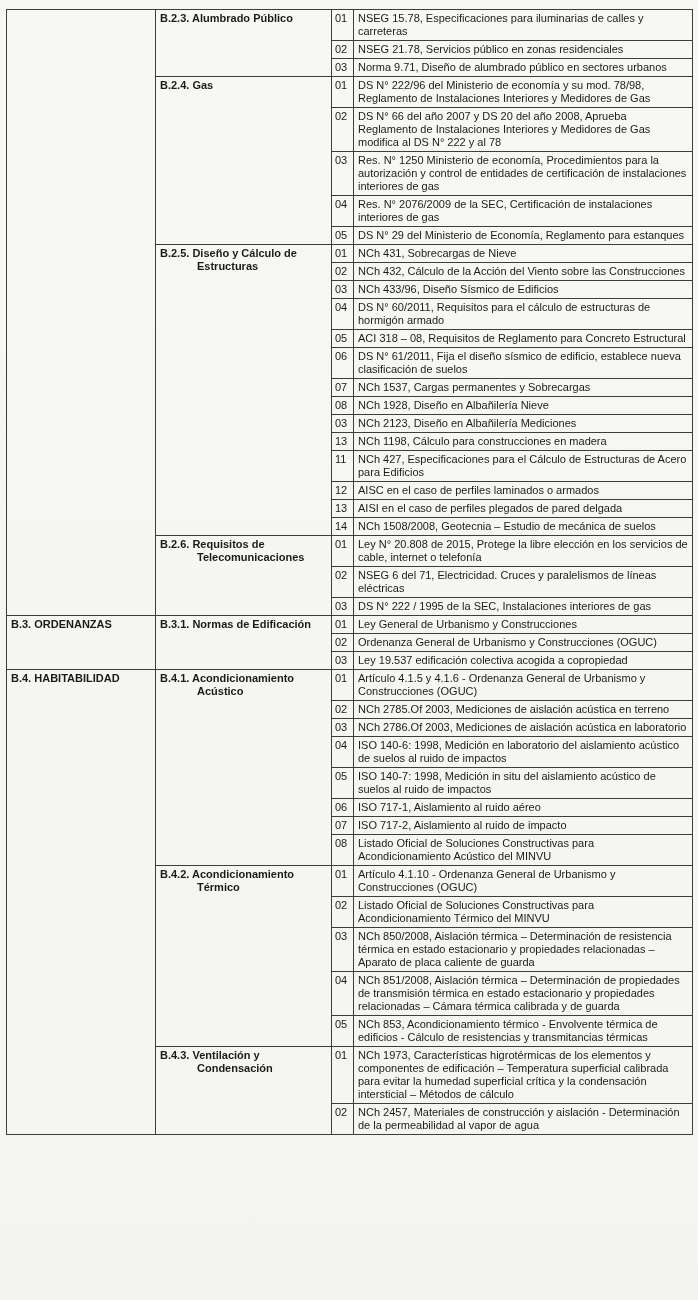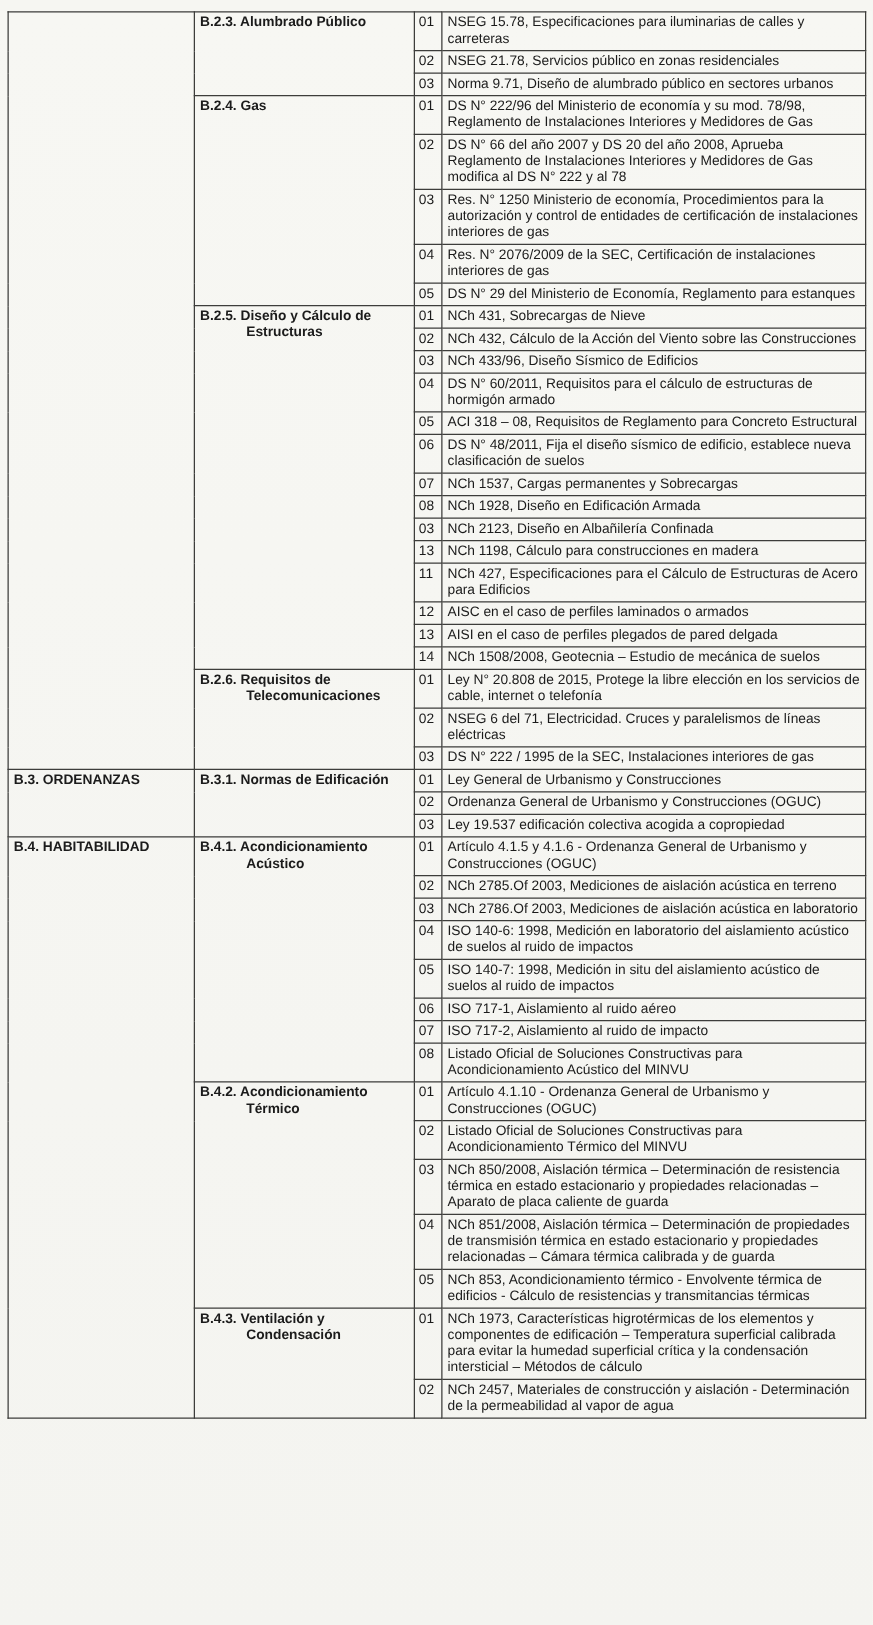--- a/index.html
+++ b/index.html
@@ -107,33 +107,33 @@
         <tr>
           <td class="num">04</td>
           <td class="txt">DS N° 60/2011, Requisitos para el cálculo de estructuras de hormigón armado</td>
         </tr>
         <tr>
           <td class="num">05</td>
           <td class="txt">ACI 318 – 08, Requisitos de Reglamento para Concreto Estructural</td>
         </tr>
         <tr>
           <td class="num">06</td>
-          <td class="txt">DS N° 48/2011, Fija el diseño sísmico de edificio, establece nueva clasificación de suelos</td>
+          <td class="txt">DS N° 61/2011, Fija el diseño sísmico de edificio, establece nueva clasificación de suelos</td>
         </tr>
         <tr>
           <td class="num">07</td>
           <td class="txt">NCh 1537, Cargas permanentes y Sobrecargas</td>
         </tr>
         <tr>
           <td class="num">08</td>
-          <td class="txt">NCh 1928, Diseño en Edificación Armada</td>
-        </tr>
-        <tr>
-          <td class="num">03</td>
-          <td class="txt">NCh 2123, Diseño en Albañilería Confinada</td>
+          <td class="txt">NCh 1928, Diseño en Albañilería Nieve</td>
+        </tr>
+        <tr>
+          <td class="num">03</td>
+          <td class="txt">NCh 2123, Diseño en Albañilería Mediciones</td>
         </tr>
         <tr>
           <td class="num">13</td>
           <td class="txt">NCh 1198, Cálculo para construcciones en madera</td>
         </tr>
         <tr>
           <td class="num">11</td>
           <td class="txt">NCh 427, Especificaciones para el Cálculo de Estructuras de Acero para Edificios</td>
         </tr>
         <tr>

